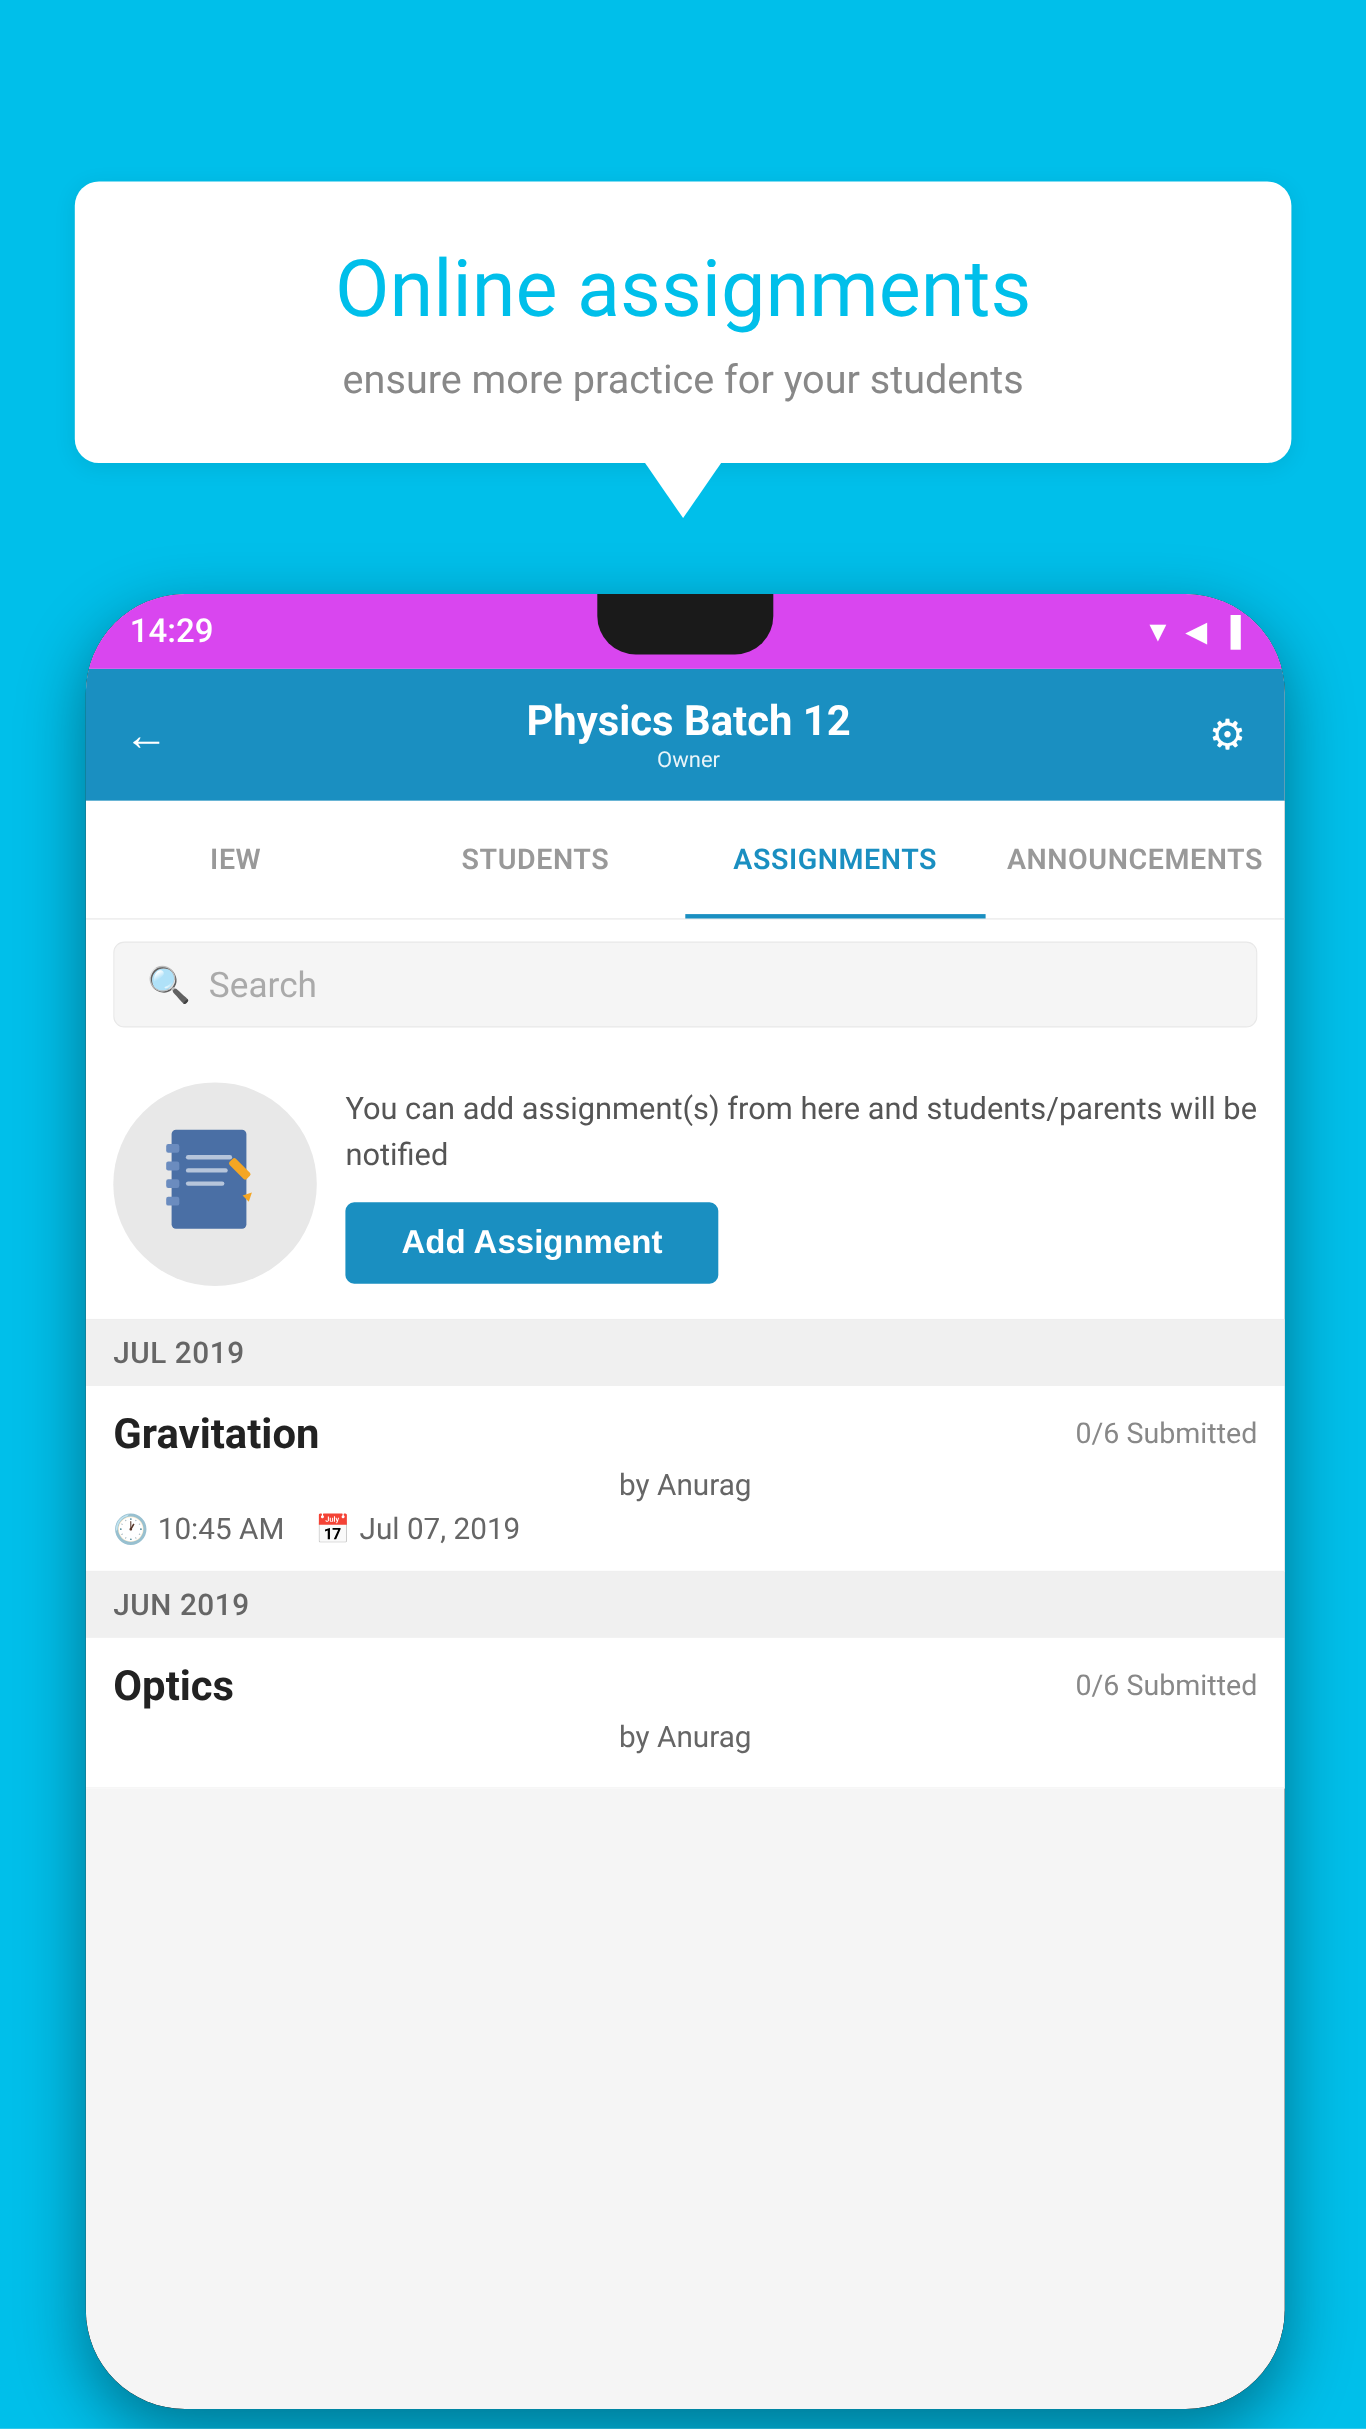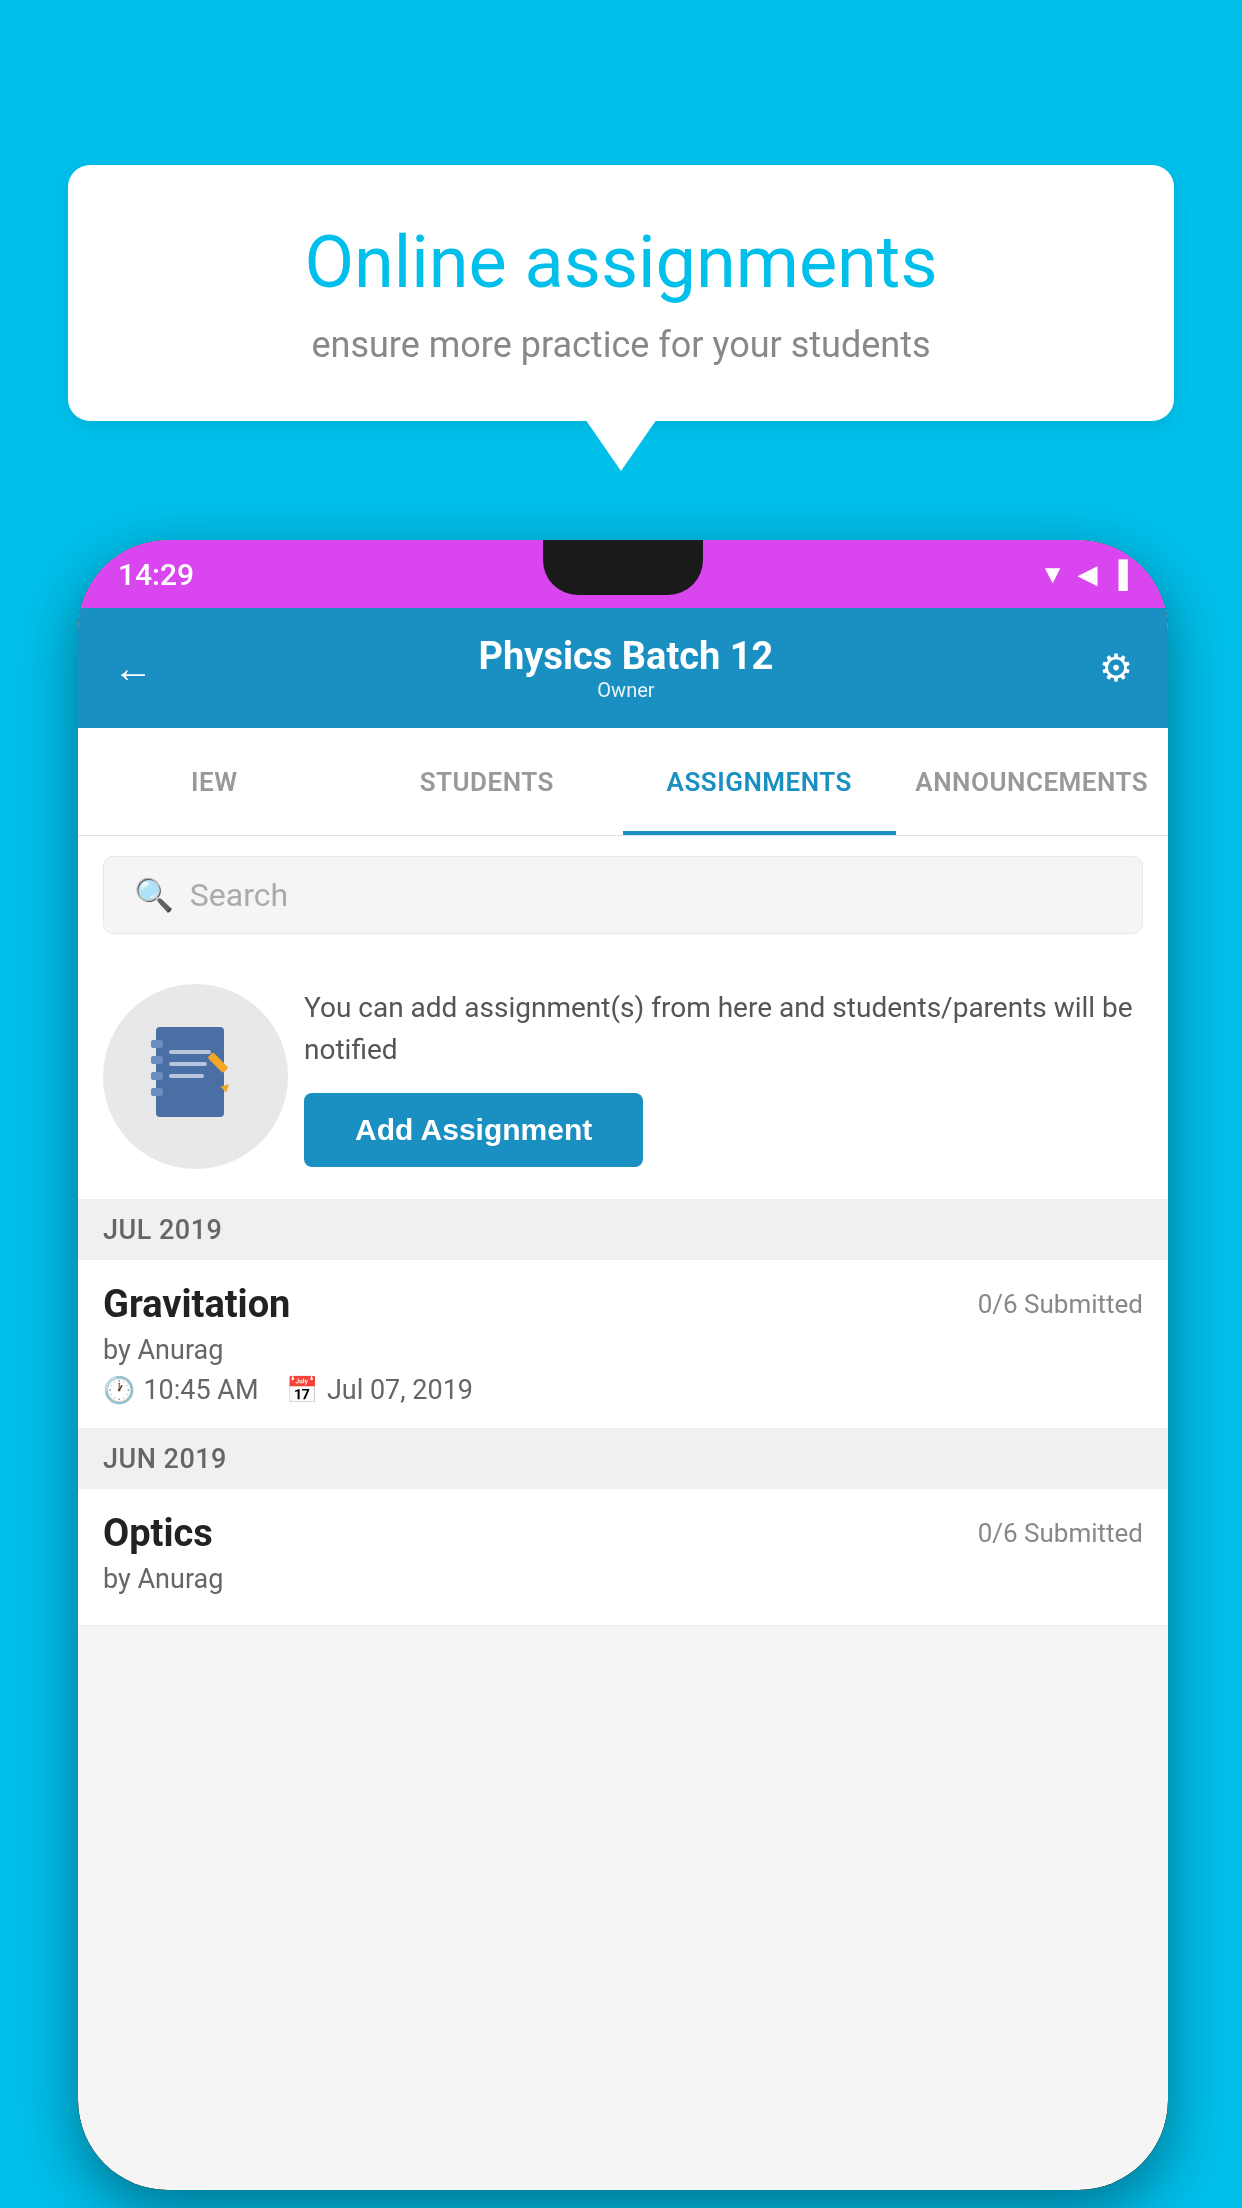--- a/index.html
+++ b/index.html
@@ -223,21 +223,21 @@
     .search-placeholder {
       color: #aaa;
       font-size: 32px;
     }
 
     
     .promo-section {
       display: flex;
       align-items: center;
       padding: 30px 25px;
-      gap: 16px;
+      gap: 26px;
       border-bottom: 1px solid #eee;
     }
 
     .promo-icon-circle {
       width: 185px;
       height: 185px;
       border-radius: 50%;
       background: #e8e8e8;
       display: flex;
       align-items: center;
@@ -281,20 +281,21 @@
       color: #666;
       font-weight: 500;
       letter-spacing: 0.5px;
     }
 
     
     .assignment-item {
       background: white;
       padding: 22px 25px;
       border-bottom: 1px solid #eee;
+      text-align: center;
     }
 
     .assignment-top-row {
       display: flex;
       justify-content: space-between;
       align-items: center;
       margin-bottom: 8px;
     }
 
     .assignment-name {

